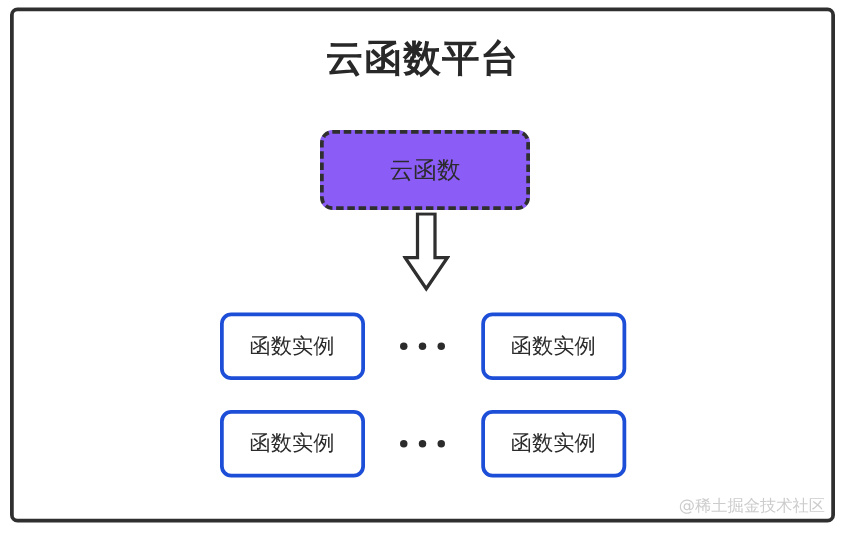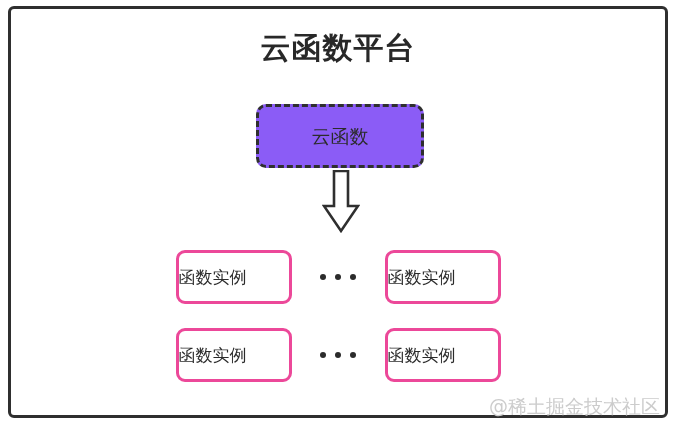--- a/index.html
+++ b/index.html
@@ -93,26 +93,26 @@
     align-items: center;
     justify-content: center;
   }
   #instance-row-1 { top: 249px; }
   #instance-row-2 { top: 327px; }
 
   .instance-box {
     width: 116px;
     height: 54px;
     box-sizing: border-box;
-    border: 3px solid #ec4899;
+    border: 3px solid #1d4ed8;
     border-radius: 9px;
     background: #ffffff;
     display: flex;
     align-items: center;
-    justify-content: flex-start;
+    justify-content: center;
   }
   .instance-box .box-label {
     font-size: 17px;
     line-height: 17px;
     color: #2b2b2b;
     white-space: nowrap;
   }
 
   .ellipsis-dots {
     width: 93px;
@@ -129,21 +129,21 @@
     background: #2b2b2b;
   }
 
   
   #watermark {
     position: absolute;
     left: 470px;
     top: 398px;
     width: 190px;
     text-align: right;
-    font-size: 19px;
+    font-size: 13px;
     line-height: 16px;
     color: #cccccc;
     white-space: nowrap;
   }
 </style>
 </head>
 <body>
 
 <div id="diagram-canvas">
 

